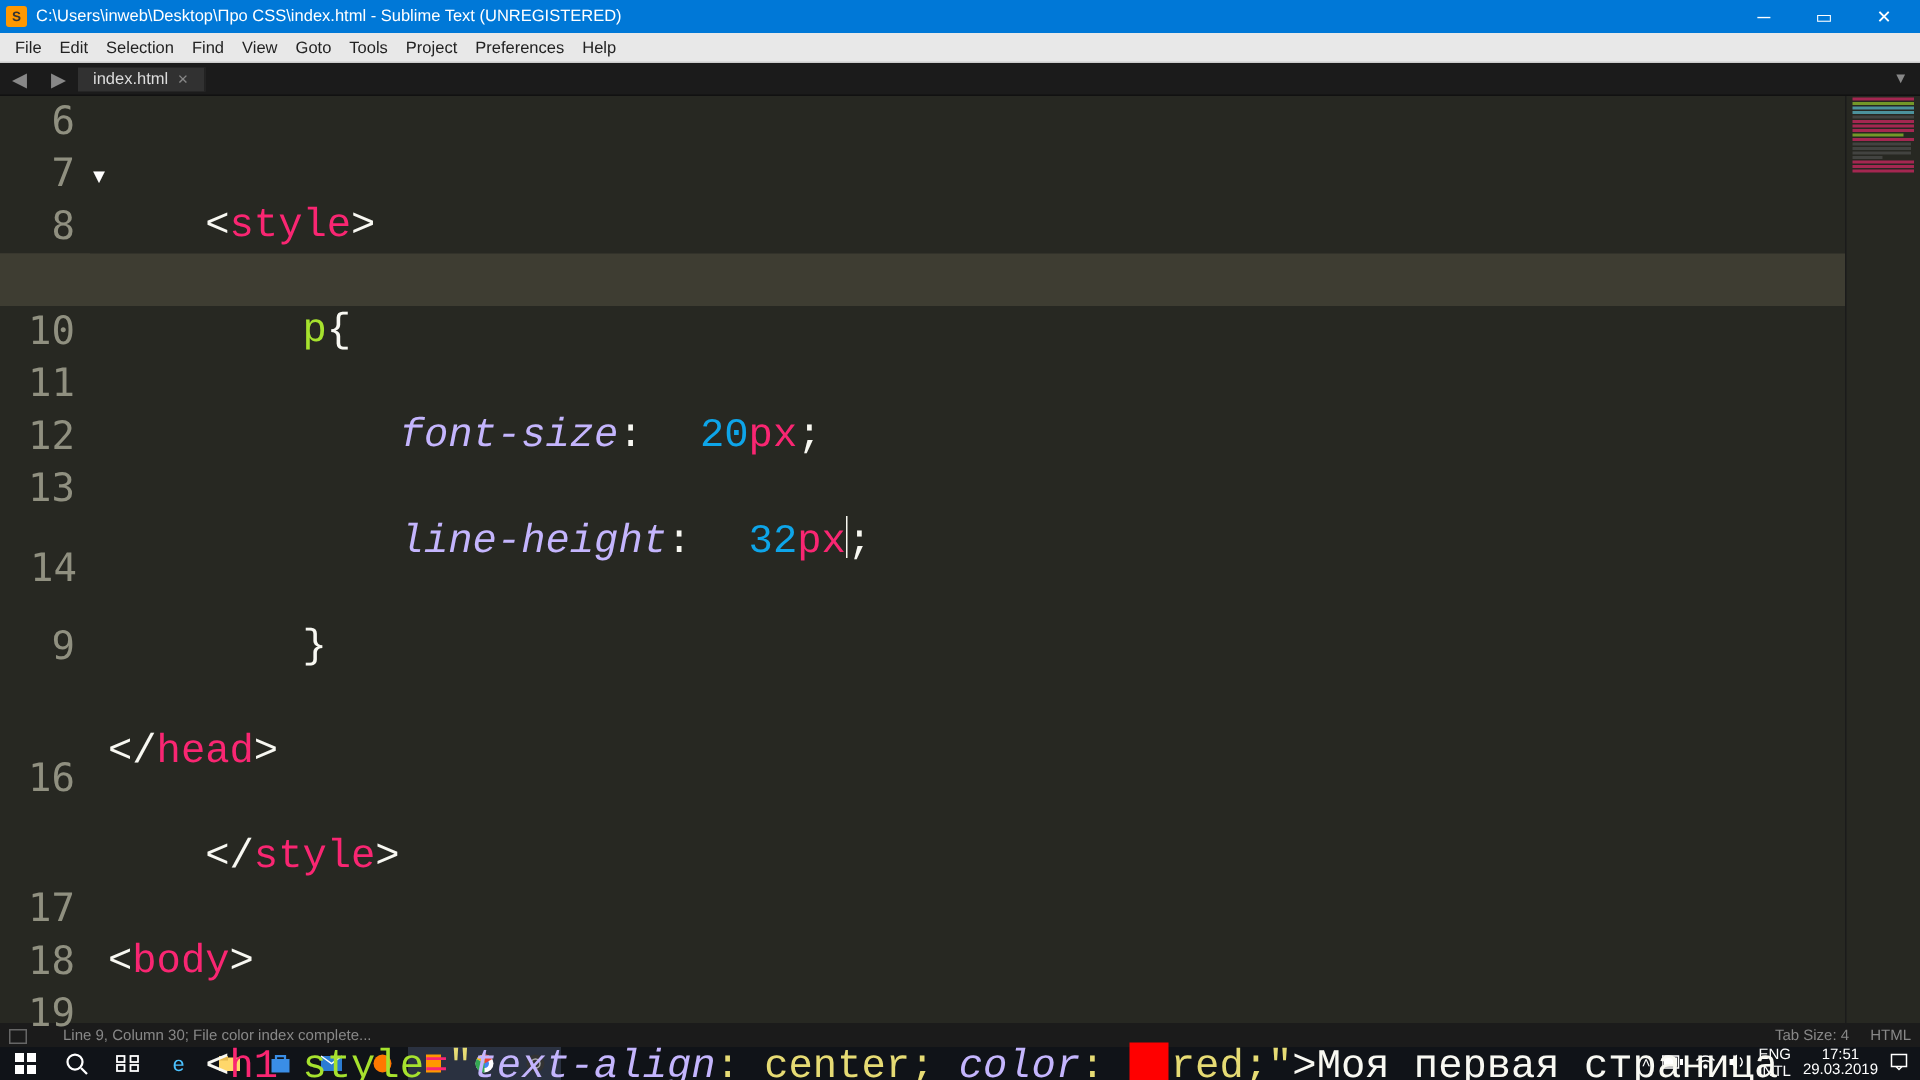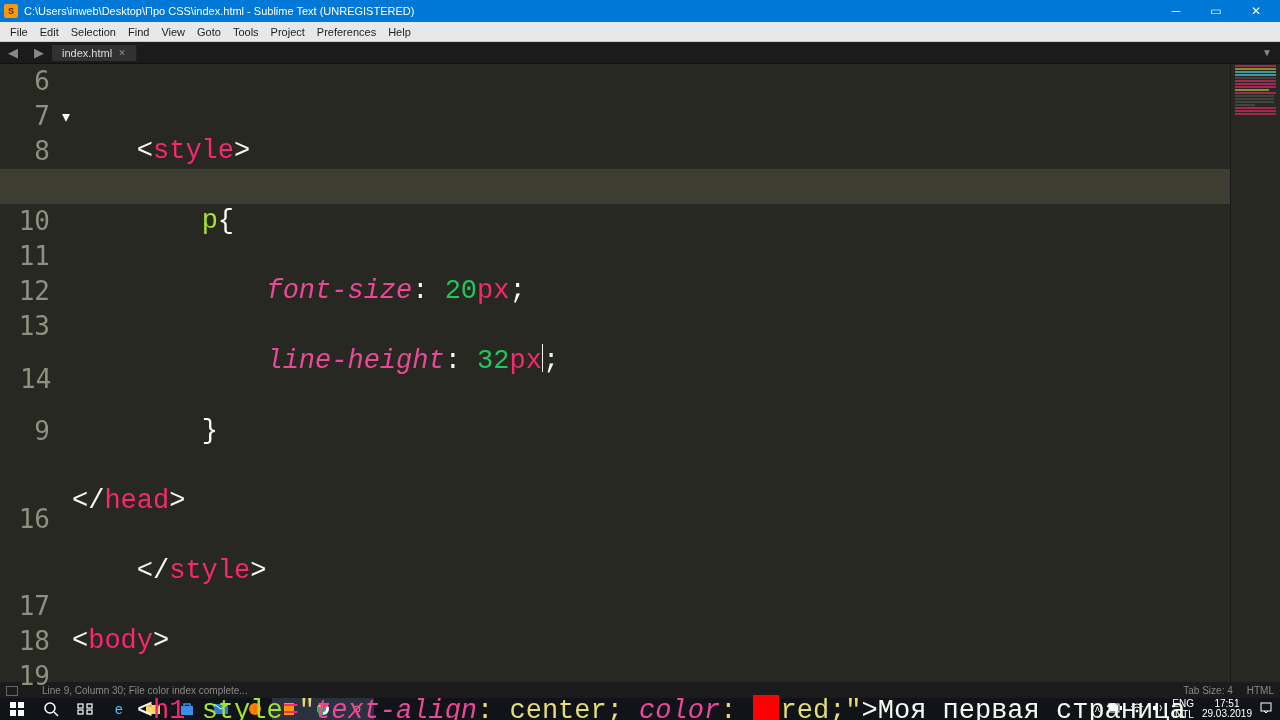--- a/index.html
+++ b/index.html
@@ -36,22 +36,22 @@
   
   .code { flex: 1; font-family: Consolas, "Courier New", monospace; font-size: 27px; line-height: 35px; color: #f8f8f2; white-space: pre; position: relative; }
   .code .line-active-bg { position:absolute; left:-72px; right:0; top:105px; height:35px; background:#3e3d32; z-index:0;}
   .code .codeline { position:relative; z-index:1; }
   
   .tag   { color: #f92672; }
   .tagw  { color: #f8f8f2; }
   .attr  { color: #a6e22e; }
   .op    { color: #f92672; }
   .str   { color: #e6db74; }
-  .prop  { color: #ec4899; font-style: italic; }
-  .num   { color: #22c55e; }
+  .prop  { color: #c4b5fd; font-style: italic; }
+  .num   { color: #0ea5e9; margin-left: 22px; }
   .unit  { color: #f92672; }
   .sel   { color: #a6e22e; }
   .txt   { color: #f8f8f2; }
   .swatch { display:inline-block; width:26px; height:26px; background:#ff0000; vertical-align: -3px; margin-right:2px;}
   .cursor { display:inline-block; width:0; height:28px; border-left:1px solid #f8f8f0; vertical-align:-4px;}
   
   .minimap { position:absolute; top:0; right:0; width:50px; height:100%; background:#272822; border-left:1px solid #1b1b1b; }
   .minimap .mm-line { height:2px; margin:1px 4px; background:#555; opacity:0.6;}
   .minimap .mm-line.a { background:#a6e22e;}
   .minimap .mm-line.b { background:#f92672;}

